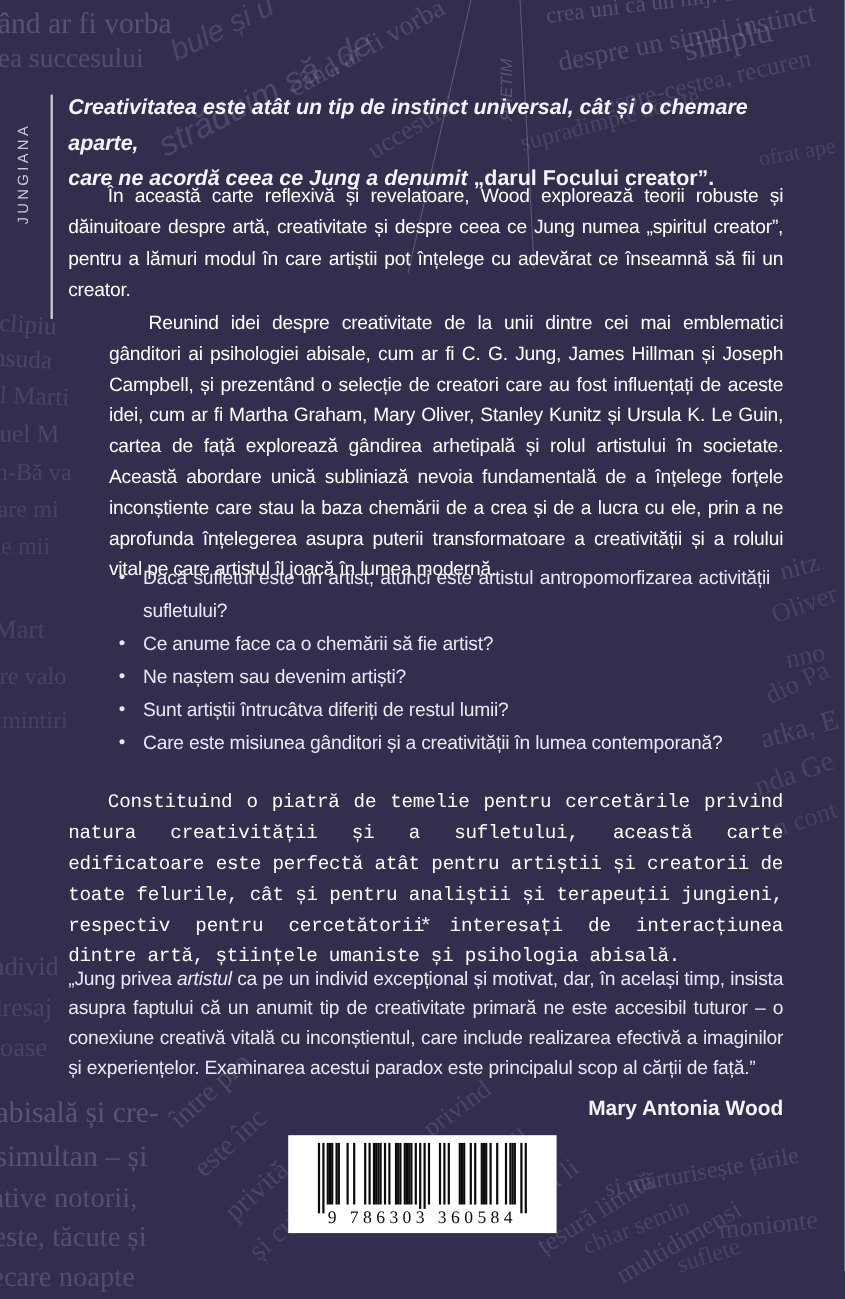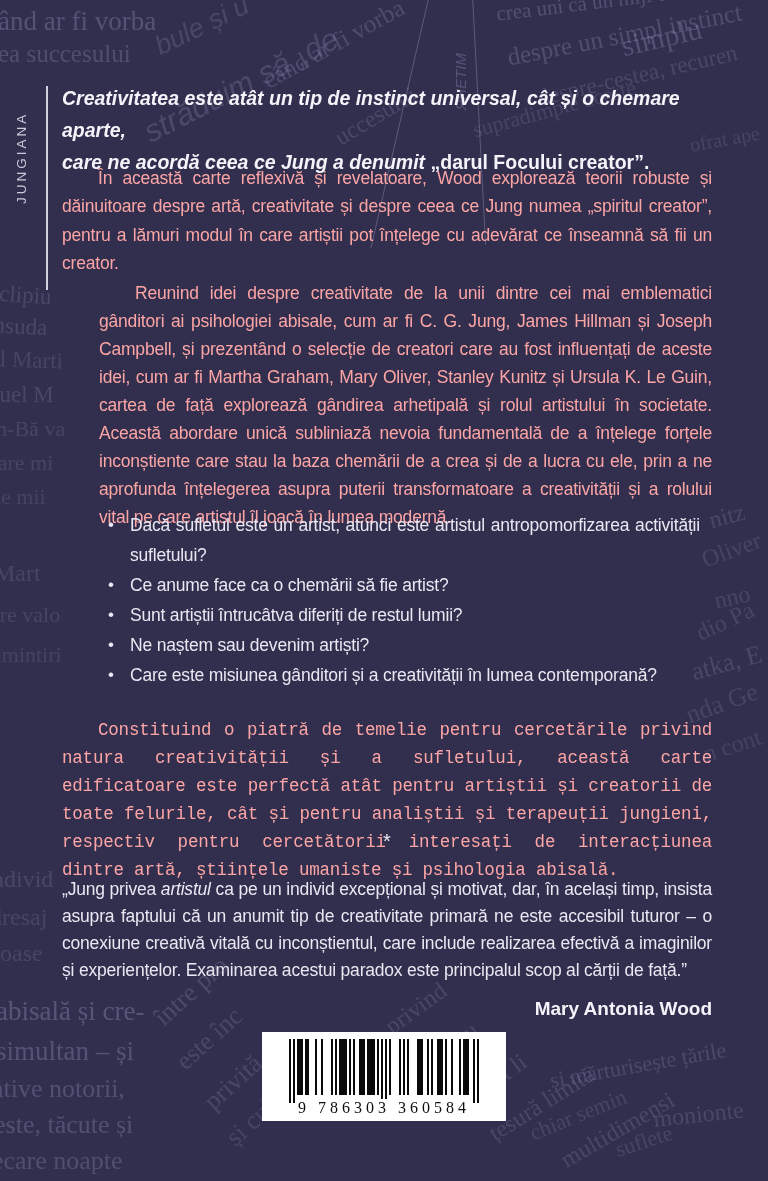--- a/index.html
+++ b/index.html
@@ -26,21 +26,21 @@
   .spine-rule{position:absolute;left:46px;top:86px;width:2px;height:204px;background:rgba(238,238,248,.85);}
   
   .blk{position:absolute;left:62px;right:56px;}
   .headline{
     top:82px;text-align:left;font-size:19.5px;line-height:32px;
     font-weight:bold;font-style:italic;color:#f4f3f9;
   }
   .headline .upright{font-style:normal;}
   .para{
     font-size:17.5px;line-height:28px;text-align:justify;
-    letter-spacing:-.2px;color:#fca5a5;
+    letter-spacing:-.2px;color:#ffffff;
   }
   .indent{text-indent:36px;}
   #p1{top:146px;line-height:28.5px;}
   #p2{top:261px;margin-left:37px;}
   #p3{top:698px;font-family:Liberation Mono, monospace;}
   .bullets{top:498px;list-style:none;margin:12px;padding:0;}
   .bullets li{
     position:relative;padding-left:56px;font-size:17.5px;line-height:30px;
     letter-spacing:-.2px;text-align:justify;color:#e9e8f2;
   }
@@ -137,22 +137,22 @@
     <div><span>care ne acordă ceea ce Jung a denumit </span><span class="upright">„darul Focului creator”.</span></div>
   </div>
 
   <p id="p1" class="blk para indent">În această carte reflexivă și revelatoare, Wood explorează teorii robuste și dăinuitoare despre artă, creativitate și despre ceea ce Jung numea „spiritul creator”, pentru a lămuri modul în care artiștii pot înțelege cu adevărat ce înseamnă să fii un creator.</p>
 
   <p id="p2" class="blk para indent">Reunind idei despre creativitate de la unii dintre cei mai emblematici gânditori ai psihologiei abisale, cum ar fi C. G. Jung, James Hillman și Joseph Campbell, și prezentând o selecție de creatori care au fost influențați de aceste idei, cum ar fi Martha Graham, Mary Oliver, Stanley Kunitz și Ursula K. Le Guin, cartea de față explorează gândirea arhetipală și rolul artistului în societate. Această abordare unică subliniază nevoia fundamentală de a înțelege forțele inconștiente care stau la baza chemării de a crea și de a lucra cu ele, prin a ne aprofunda înțelegerea asupra puterii transformatoare a creativității și a rolului vital pe care artistul îl joacă în lumea modernă.</p>
 
   <ul class="blk bullets">
     <li>Dacă sufletul este un artist, atunci este artistul antropomorfizarea activității sufletului?</li>
     <li>Ce anume face ca o chemării să fie artist?</li>
+    <li>Ne naștem sau devenim artiști?</li>
     <li>Sunt artiștii întrucâtva diferiți de restul lumii?</li>
-    <li>Ne naștem sau devenim artiști?</li>
     <li>Care este misiunea gânditori și a creativității în lumea contemporană?</li>
   </ul>
 
   <p id="p3" class="blk para indent">Constituind o piatră de temelie pentru cercetările privind natura creativității și a sufletului, această carte edificatoare este perfectă atât pentru artiștii și creatorii de toate felurile, cât și pentru analiștii și terapeuții jungieni, respectiv pentru cercetătorii interesați de interacțiunea dintre artă, științele umaniste și psihologia abisală.</p>
 
   <div class="blk separator">*</div>
 
   <p class="blk quote"><span>„Jung privea </span><span class="emph">artistul</span><span> ca pe un individ excepțional și motivat, dar, în același timp, insista asupra faptului că un anumit tip de creativitate primară ne este accesibil tuturor – o conexiune creativă vitală cu inconștientul, care include realizarea efectivă a imaginilor și experiențelor. Examinarea acestui paradox este principalul scop al cărții de față.”</span></p>
 
   <div class="blk author">Mary Antonia Wood</div>

